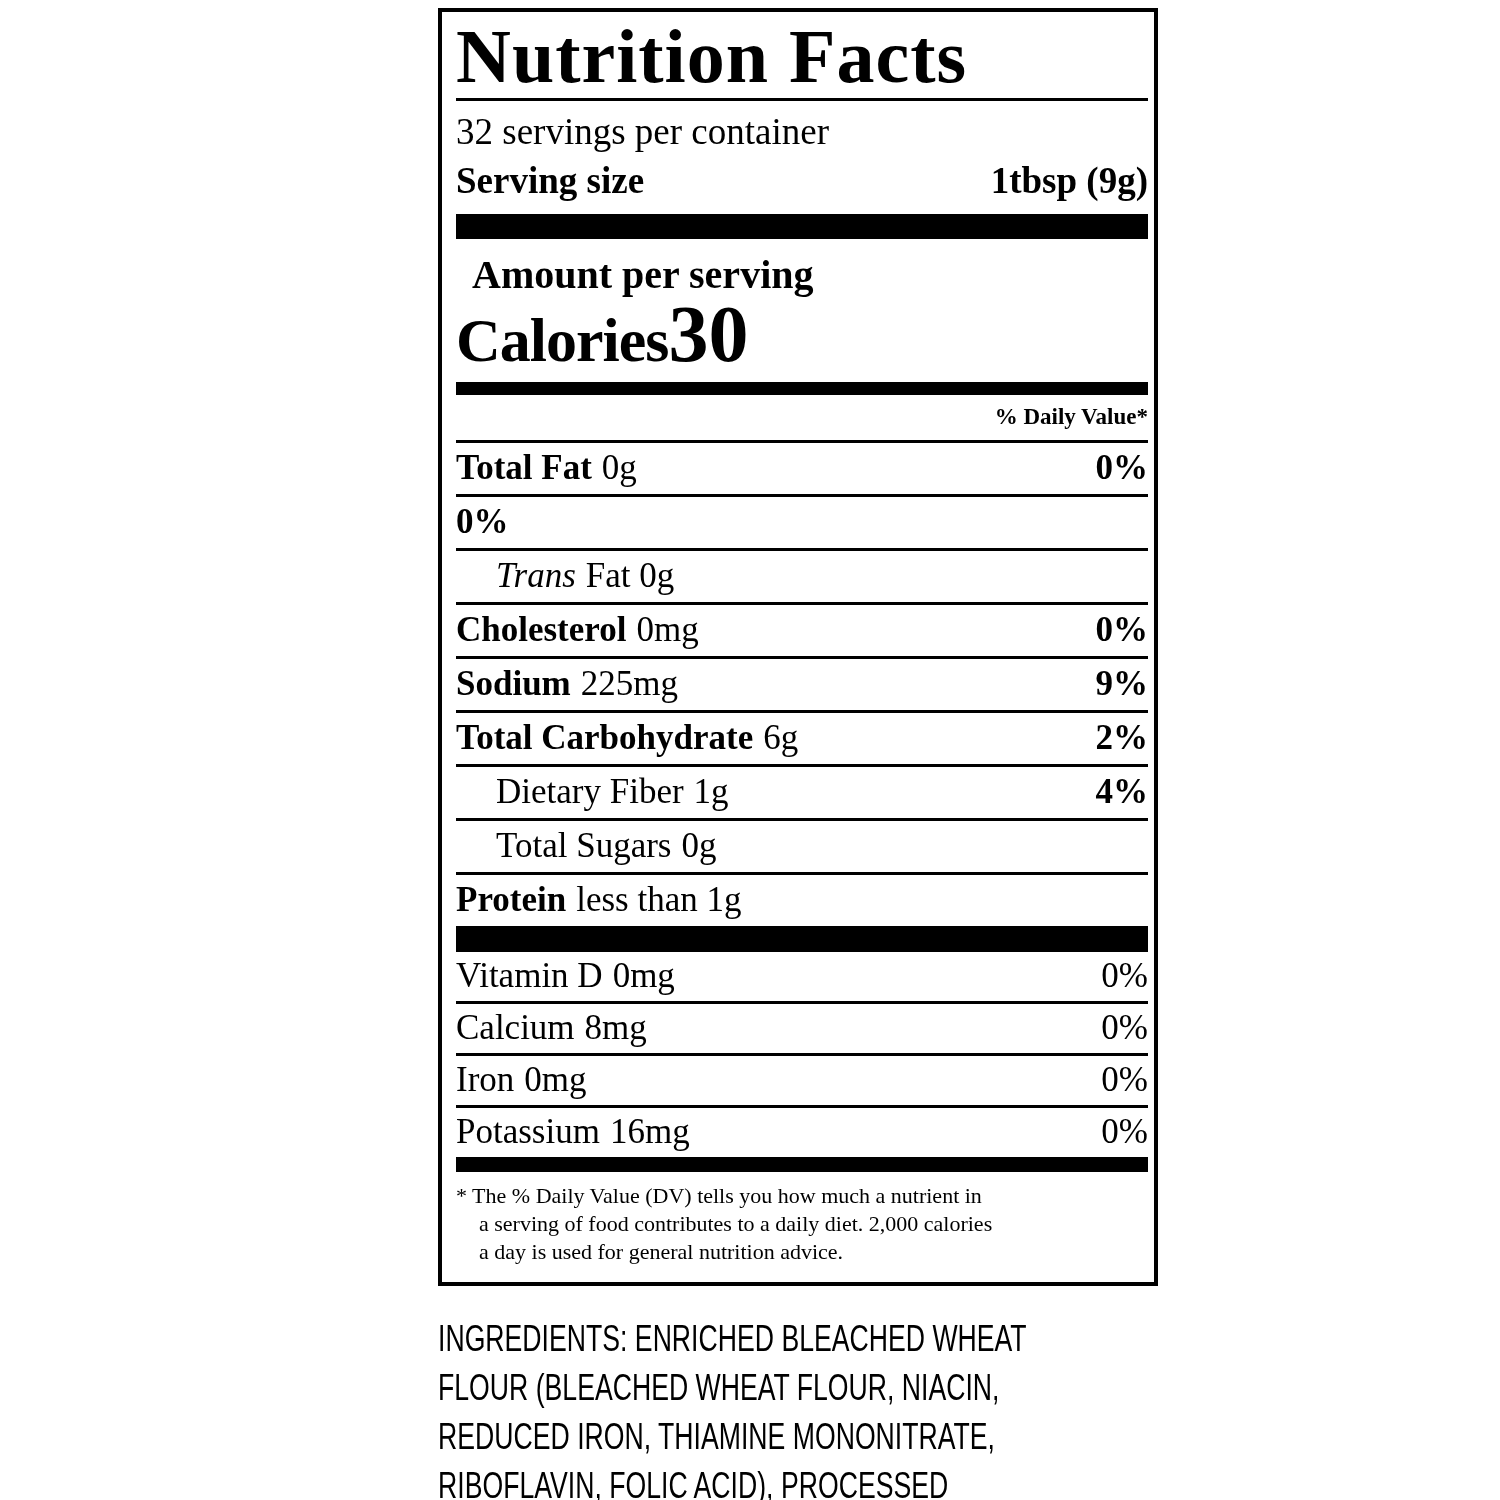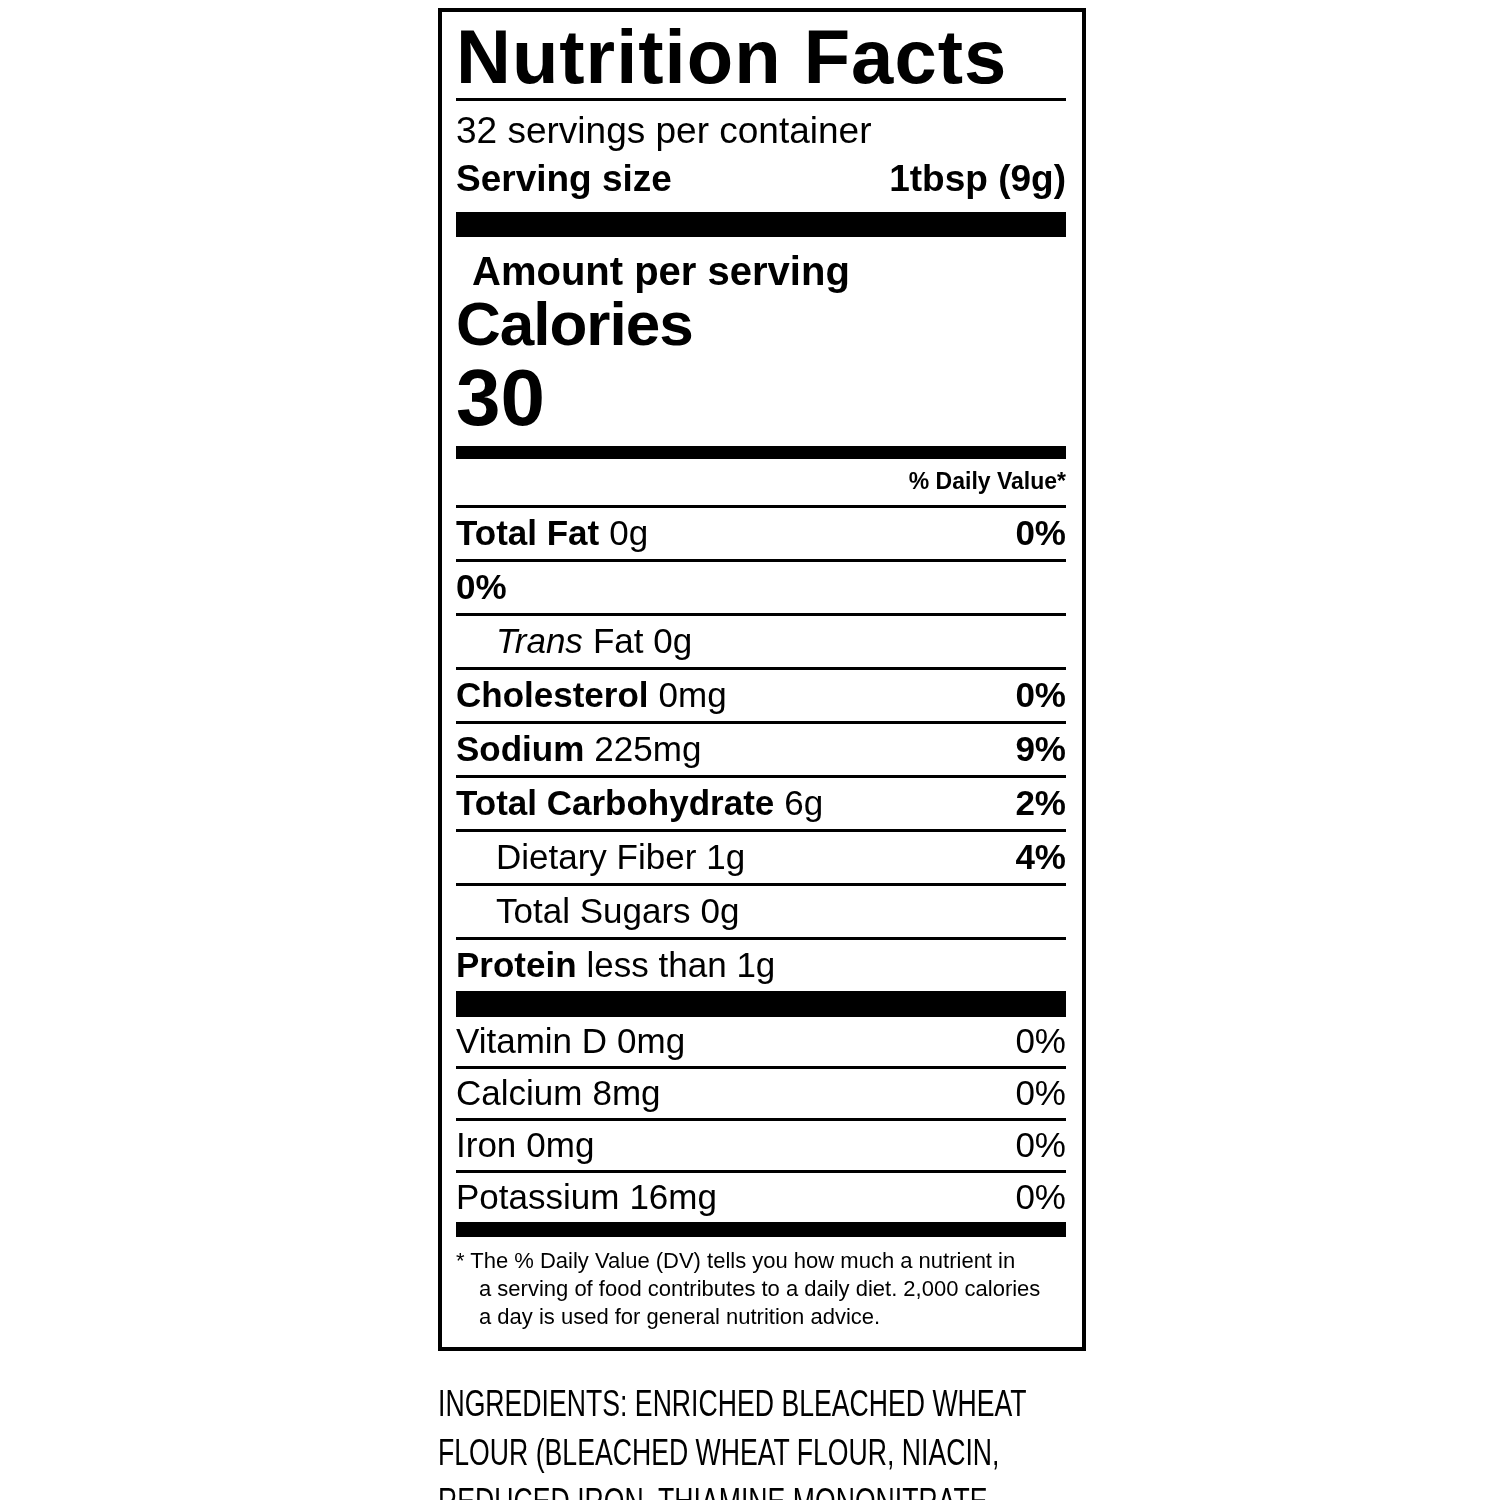--- a/index.html
+++ b/index.html
@@ -7,24 +7,25 @@
     width: 1500px; height: 1500px;
     background: #ffffff;
     font-family: "Liberation Sans", sans-serif;
     color: #000;
     overflow: hidden;
   }
   .content { width: 624px; margin: 8px auto 0 auto; }
 
   .nf-label {
     box-sizing: border-box;
-    width: 648px;
+    width: 720px;
     border: 4px solid #000;
     background: #fff;
-    padding: 2px 16px 14px 14px;
+    padding: 2px 6px 14px 14px;
+    font-family: Liberation Serif, serif;
   }
   .nf-title {
     font-size: 76px; font-weight: 700;
     letter-spacing: 1px; line-height: 1.02;
     margin: 4px 0 2px 0; white-space: nowrap;
   }
   .rule  { height: 3px; background: #000; }
   .servings { font-size: 37px; padding: 9px 0 2px 0; }
   .serving-size-row {
     display: flex; justify-content: space-between; align-items: flex-start;
@@ -32,21 +33,21 @@
   }
   .bar { background: #000; }
   .bar-serving  { height: 25px; }
   .bar-calories { height: 13px; }
   .bar-protein  { height: 26px; }
   .bar-footnote { height: 15px; }
 
   .amount-per-serving { font-size: 40px; font-weight: 700; padding: 12px 0 0 0; margin-left: 16px; }
   .calories-row {
     display: flex; justify-content: flex-start; align-items: baseline;
-    padding: 0 0 8px 0; margin-top: -4px; flex-direction: column;
+    padding: 0 0 8px 0; margin-top: -4px;
   }
   .calories-label { font-size: 62px; font-weight: 700; letter-spacing: -1px; line-height: 1.1; }
   .calories-value { font-size: 80px; font-weight: 700; line-height: 1.0; }
 
   .dv-header { text-align: right; font-size: 23px; font-weight: 700; padding: 9px 0 10px 0; }
 
   .row {
     display: flex; justify-content: space-between; align-items: flex-start;
     font-size: 35px; padding: 5px 0 6px 0;
   }

